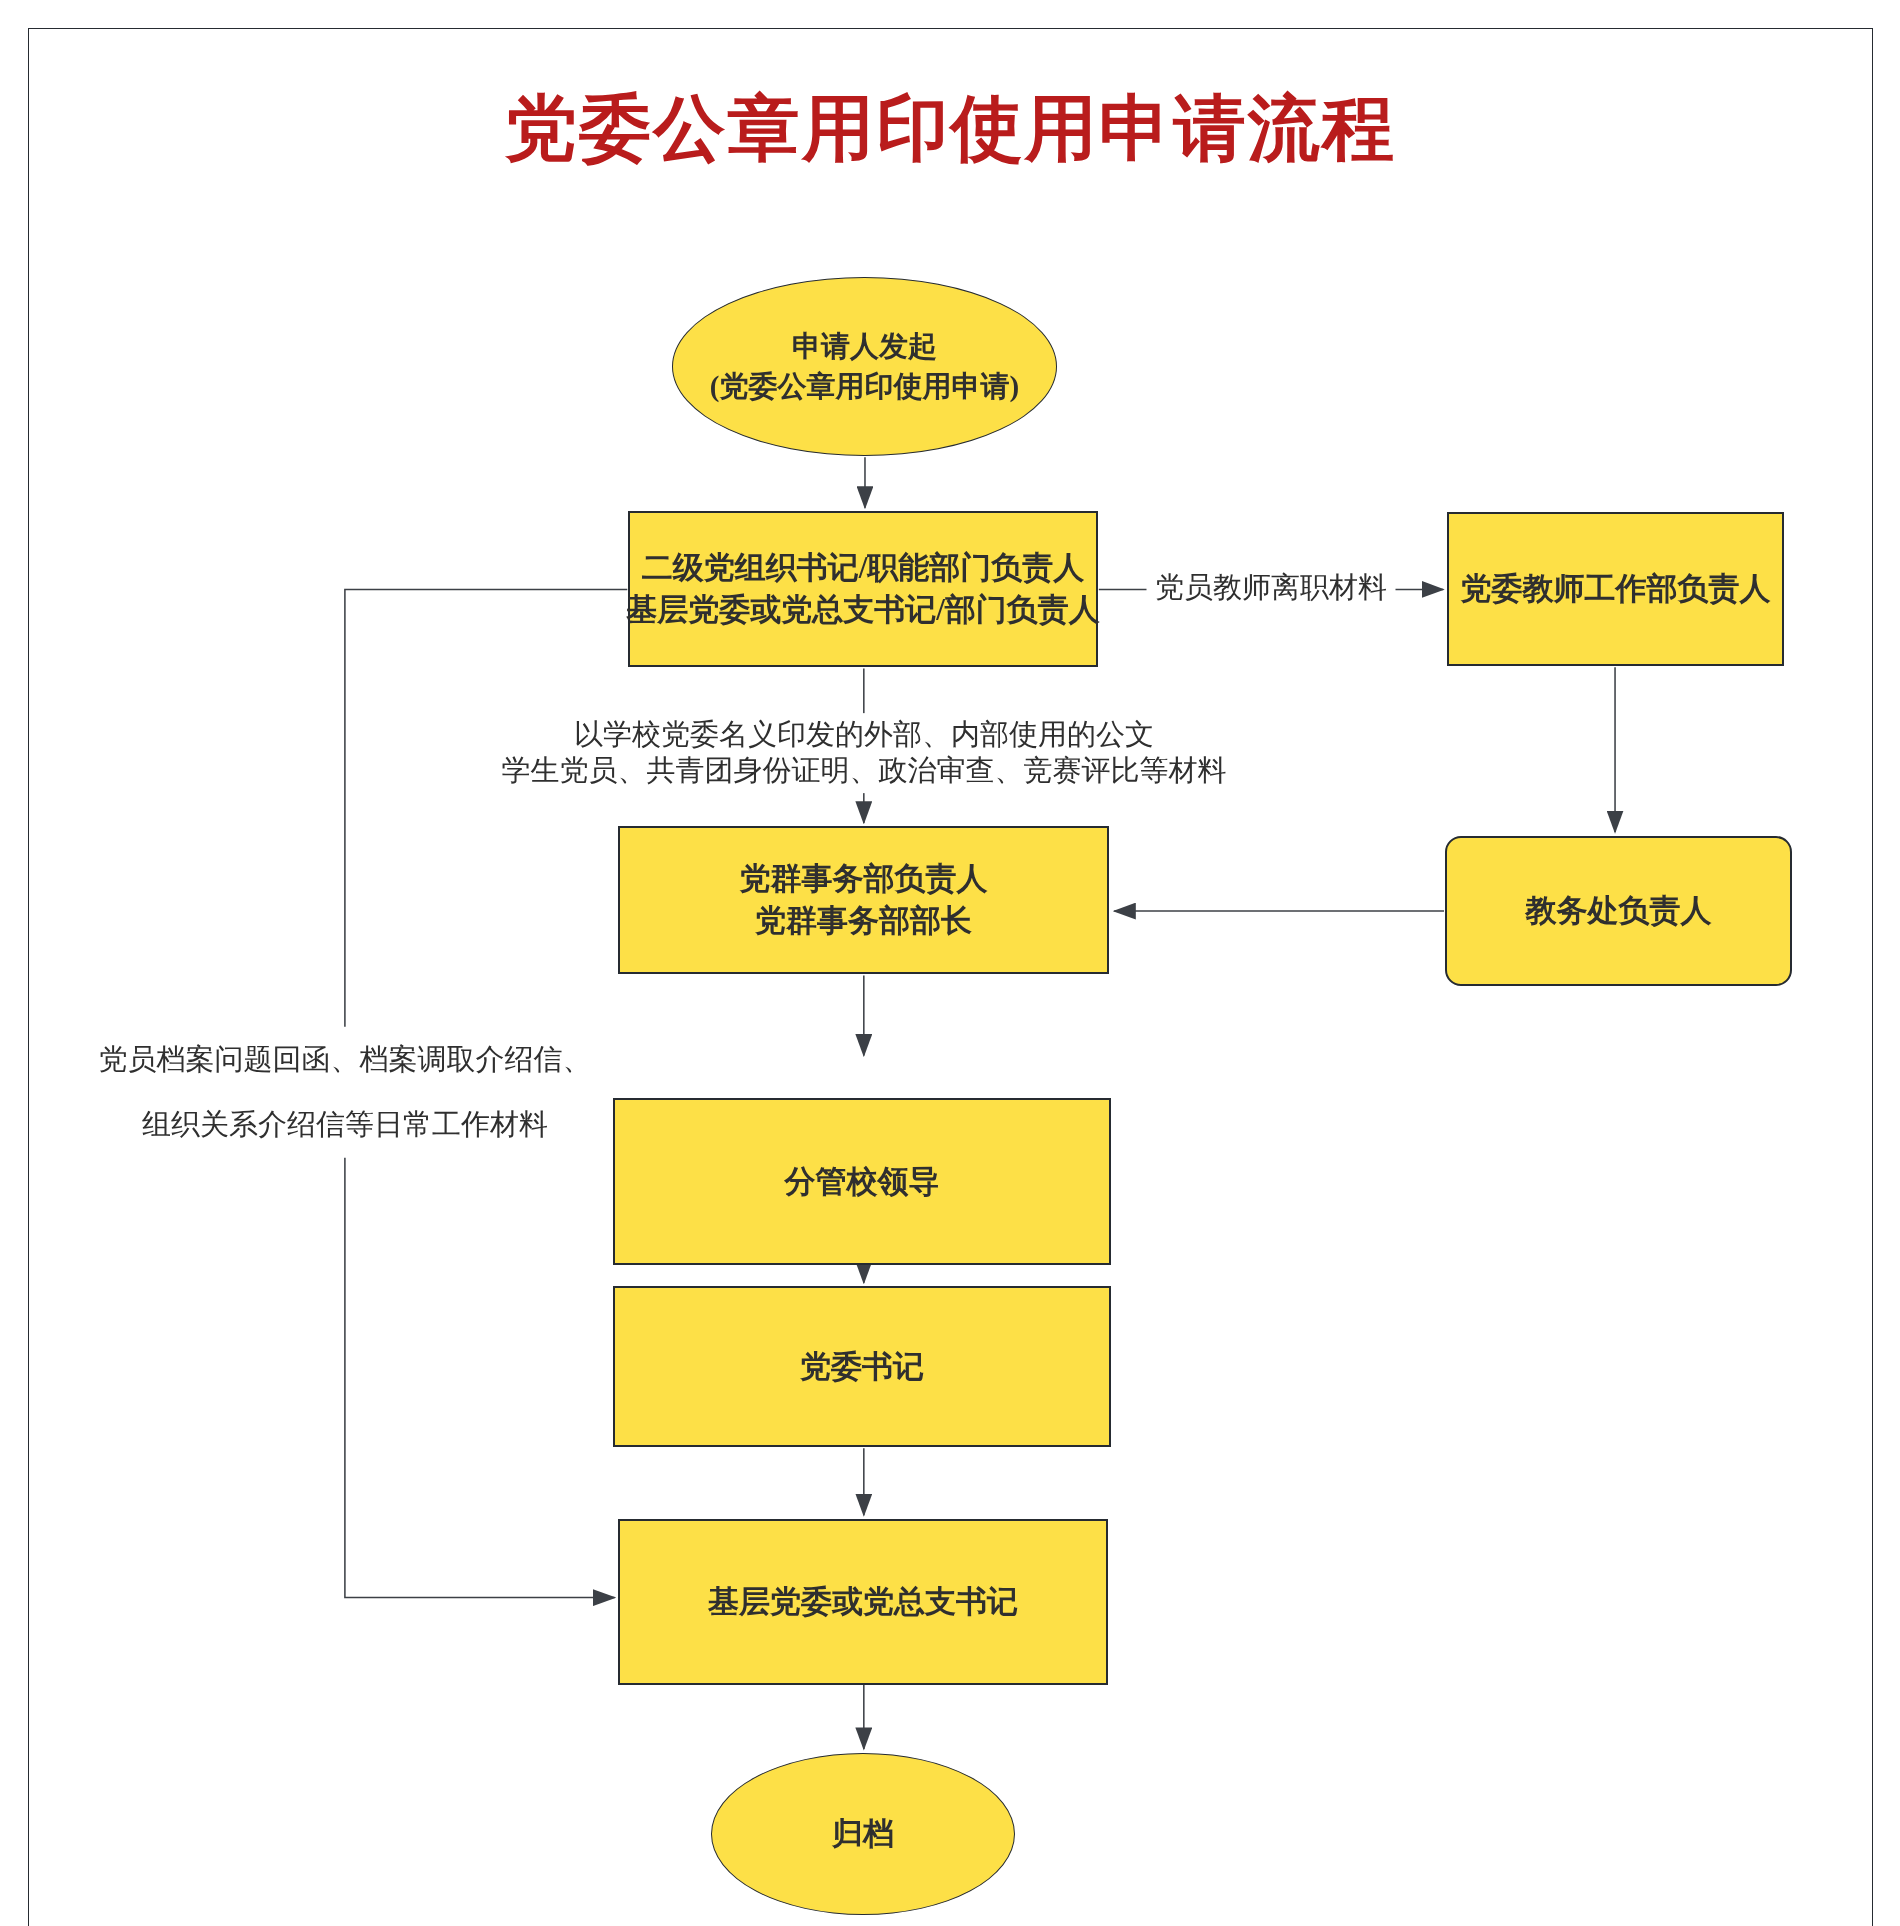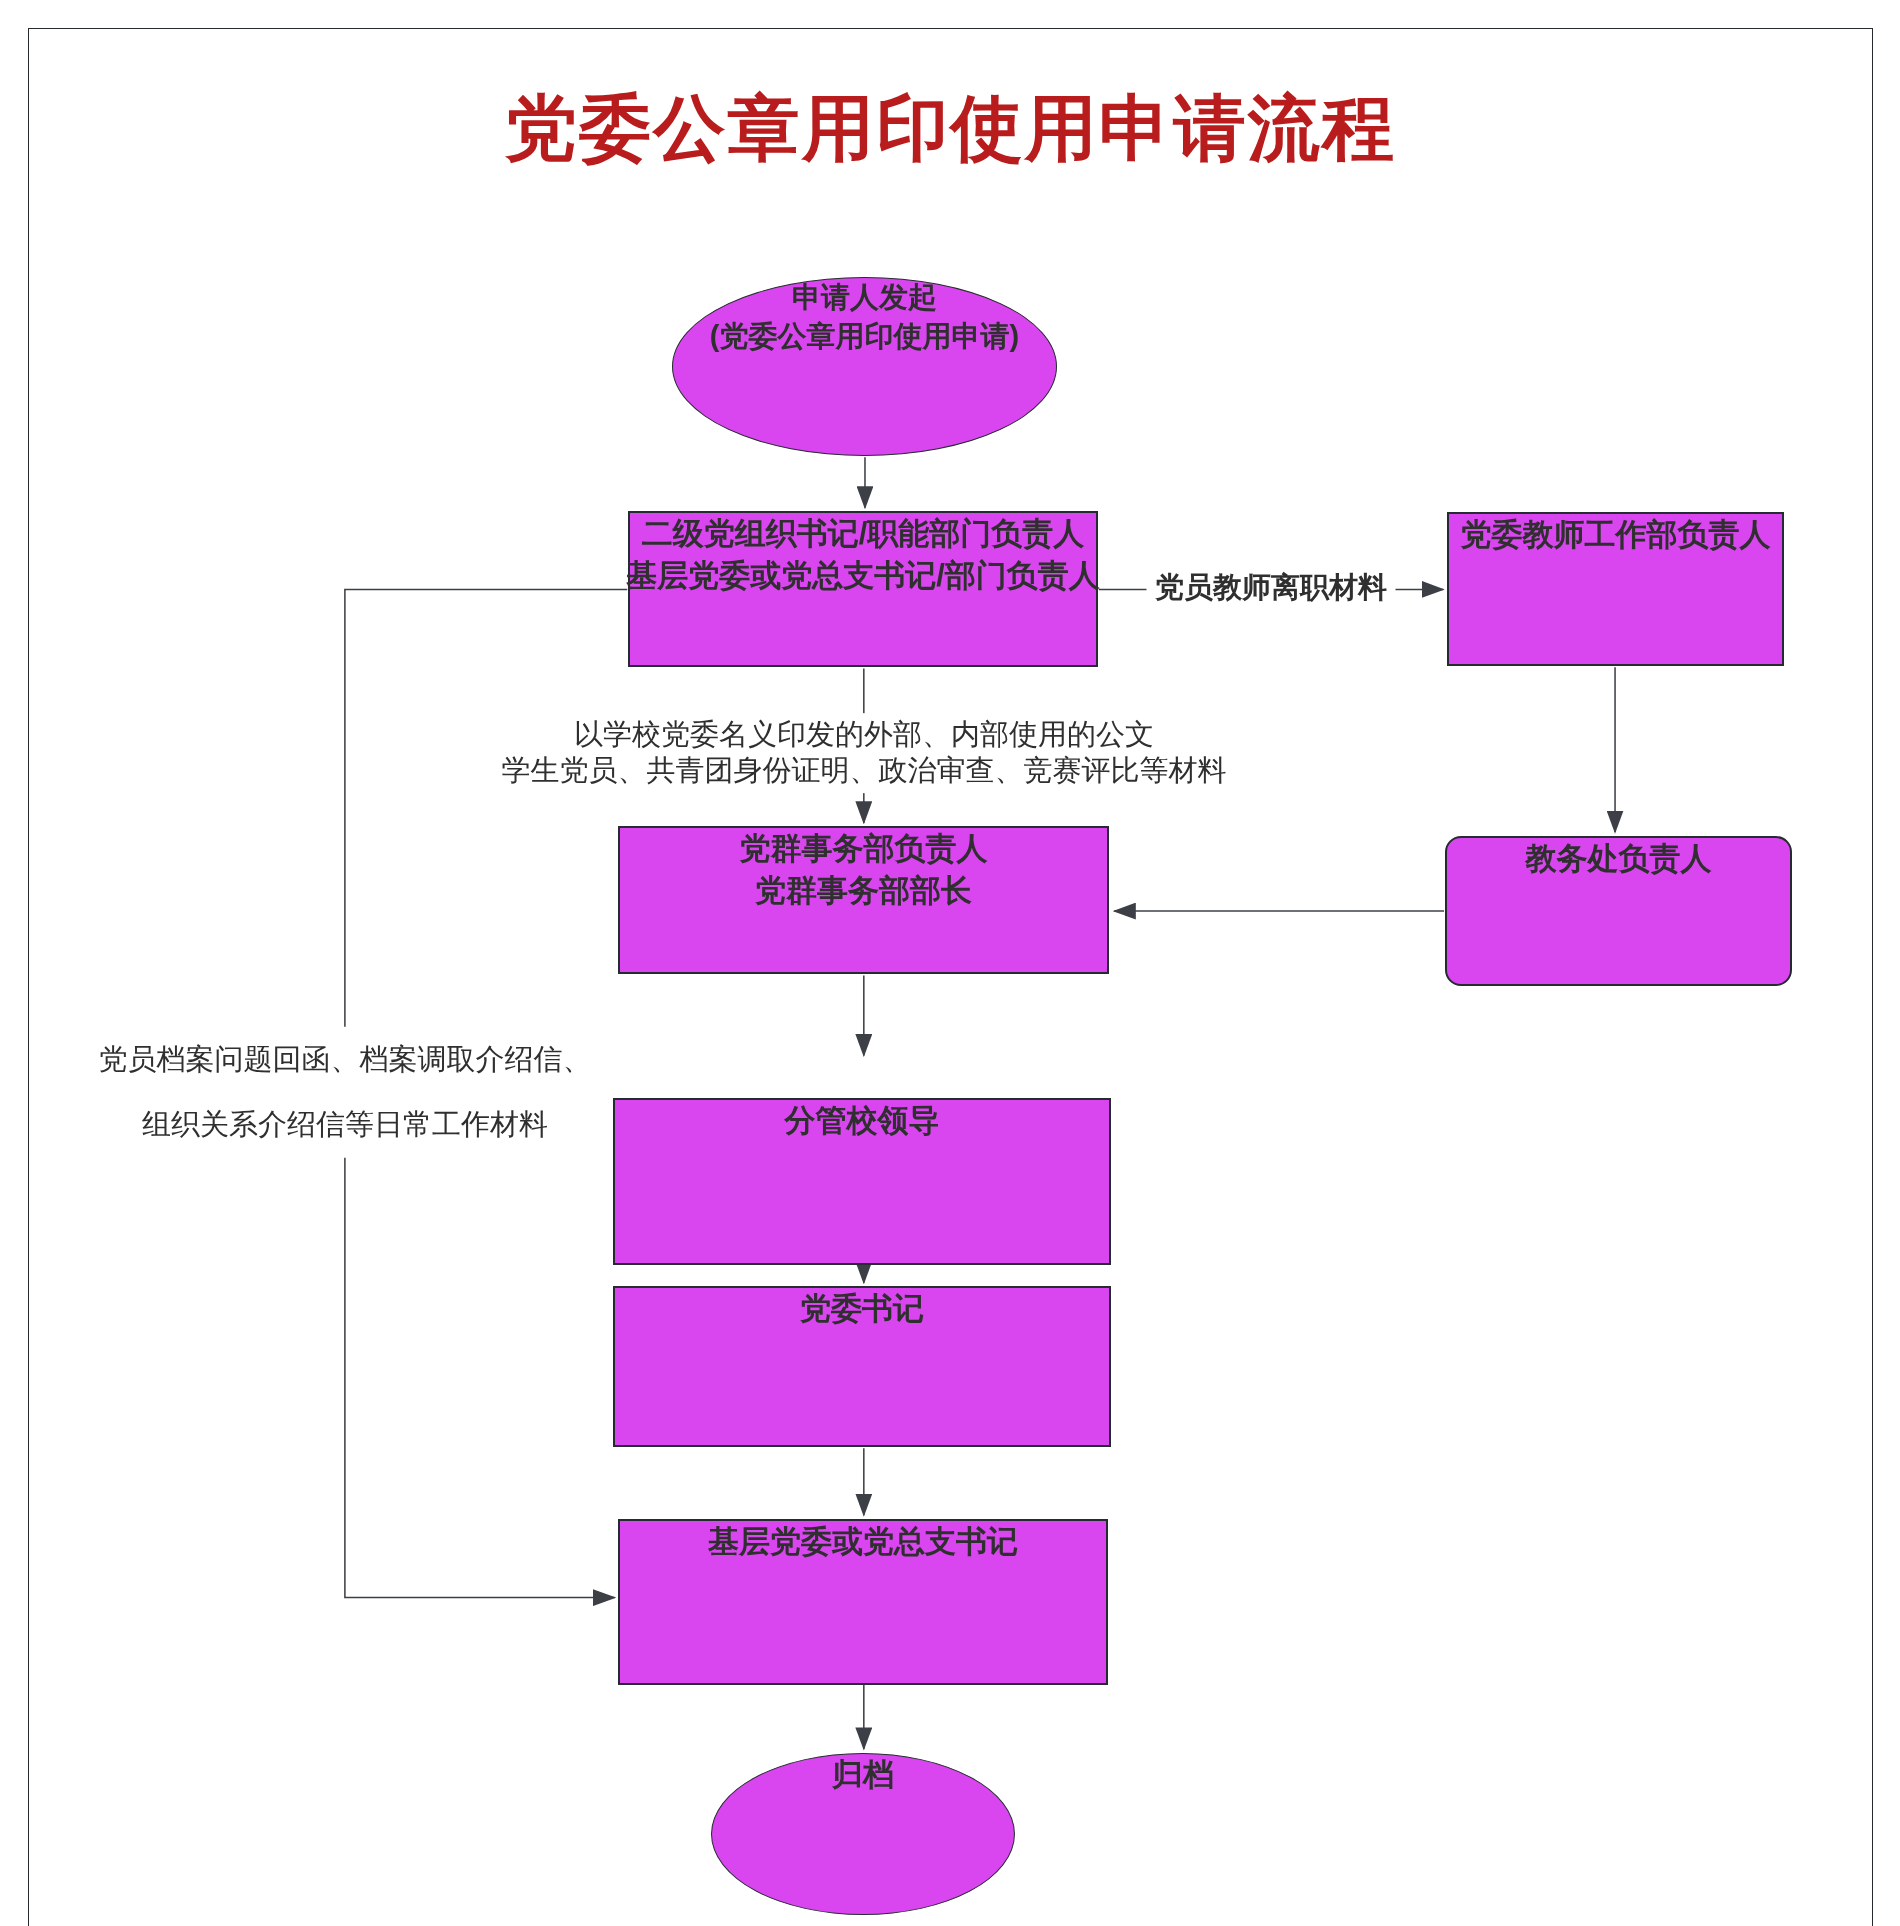--- a/index.html
+++ b/index.html
@@ -32,31 +32,33 @@
     color: #b91c1c;
     white-space: nowrap;
   }
   .connector-layer {
     position: absolute;
     left: 0; top: 0;
     width: 1901px; height: 1984px;
   }
   .node {
     position: absolute;
-    background: #d946ef;
+    background: #fde047;
     border: 2.3px solid #262b31;
     box-sizing: border-box;
     display: flex;
     flex-direction: column;
     align-items: center;
+    justify-content: center;
     text-align: center;
     font-weight: 700;
     font-size: 31px;
     line-height: 1.35;
     white-space: nowrap;
+    font-family: Liberation Serif, serif;
   }
   .node.ellipse { border-radius: 50%; border-width: 1.9px; }
   .node-start    { left: 672px; top: 277px;  width: 385px; height: 179px; font-size: 29px; }
   .node-box1     { left: 628px; top: 511px; width: 470px; height: 156px; }
   .node-boxtr    { left: 1447px; top: 512px; width: 337px;  height: 154px; }
   .node-box2     { left: 618px; top: 826px; width: 491px; height: 148px; }
   .node-boxjw    { left: 1445px; top: 836px; width: 347px;  height: 150px; border-radius: 16px; }
   .node-box3     { left: 613px; top: 1059px; width: 498px; height: 167px; margin-top: 39px; }
   .node-box4     { left: 613px; top: 1286px; width: 498px; height: 161px; }
   .node-box5     { left: 618px; top: 1519px; width: 490px; height: 166px; }
@@ -67,21 +69,21 @@
     background: #ffffff;
     font-weight: 400;
     font-size: 29px;
     line-height: 1.35;
     text-align: center;
     white-space: nowrap;
     padding: 2.3px 8.5px;
     color: #2f2f2f;
   }
   .edge-label .ln { display: block; }
-  .el-teacher-resign  { left: 1271px; top: 588px; font-weight: bold; }
+  .el-teacher-resign  { left: 1271px; top: 588px; }
   .el-official-docs   { left: 864px; top: 709px; margin-top: 26px; }
   .el-student-mats    { left: 864px; top: 771px; text-align: center; }
   .el-archive-mats    { left: 345px;  top: 1092px; line-height: 2.25; padding: 0 5.4px; }
 </style>
 </head>
 <body>
 
 <div class="canvas">
 
   <div class="outer-frame"></div>

